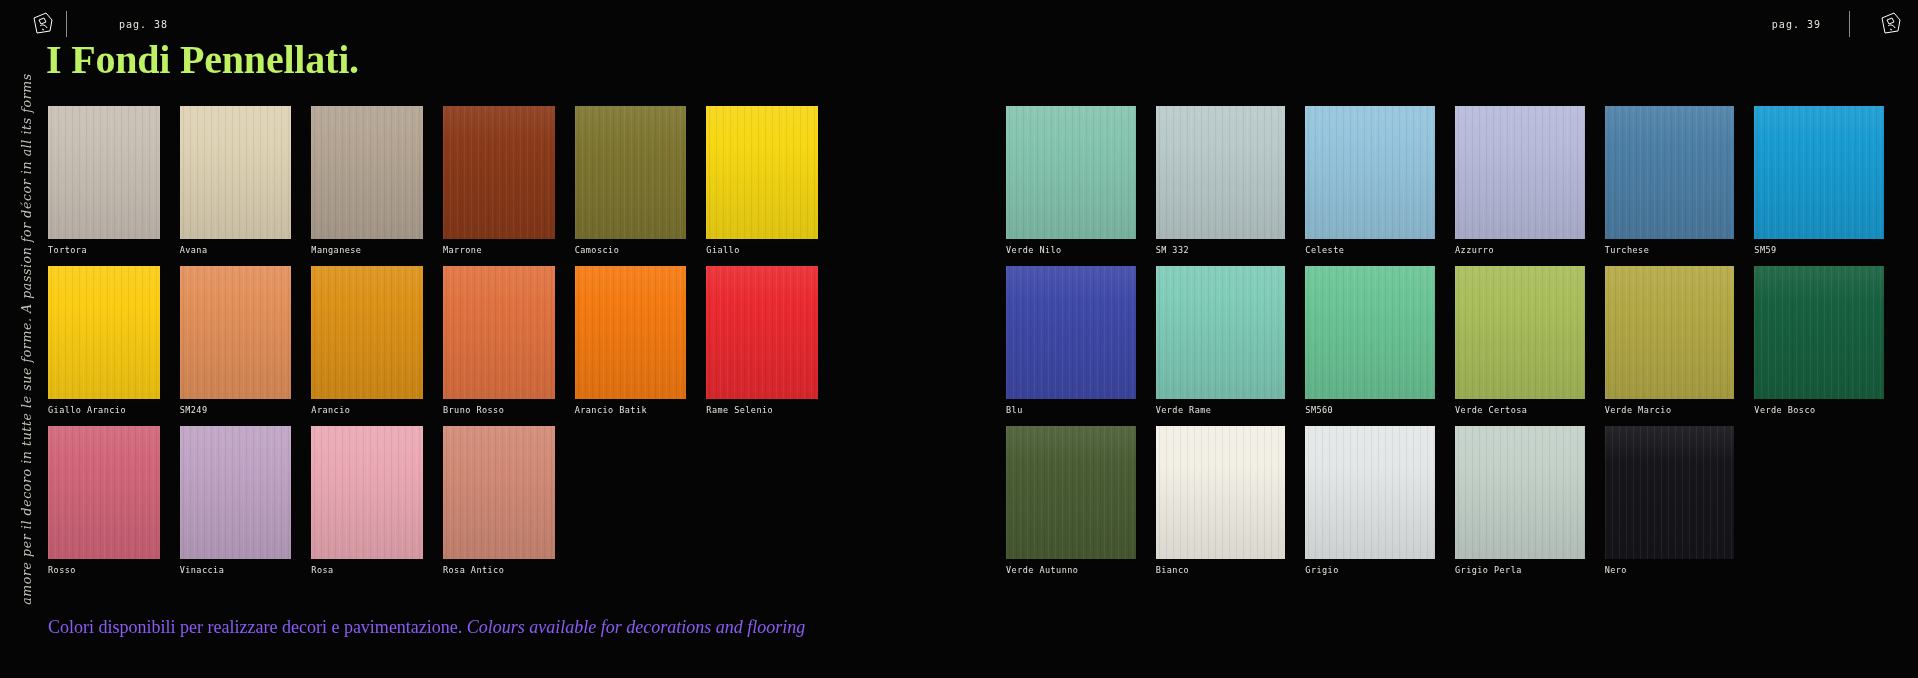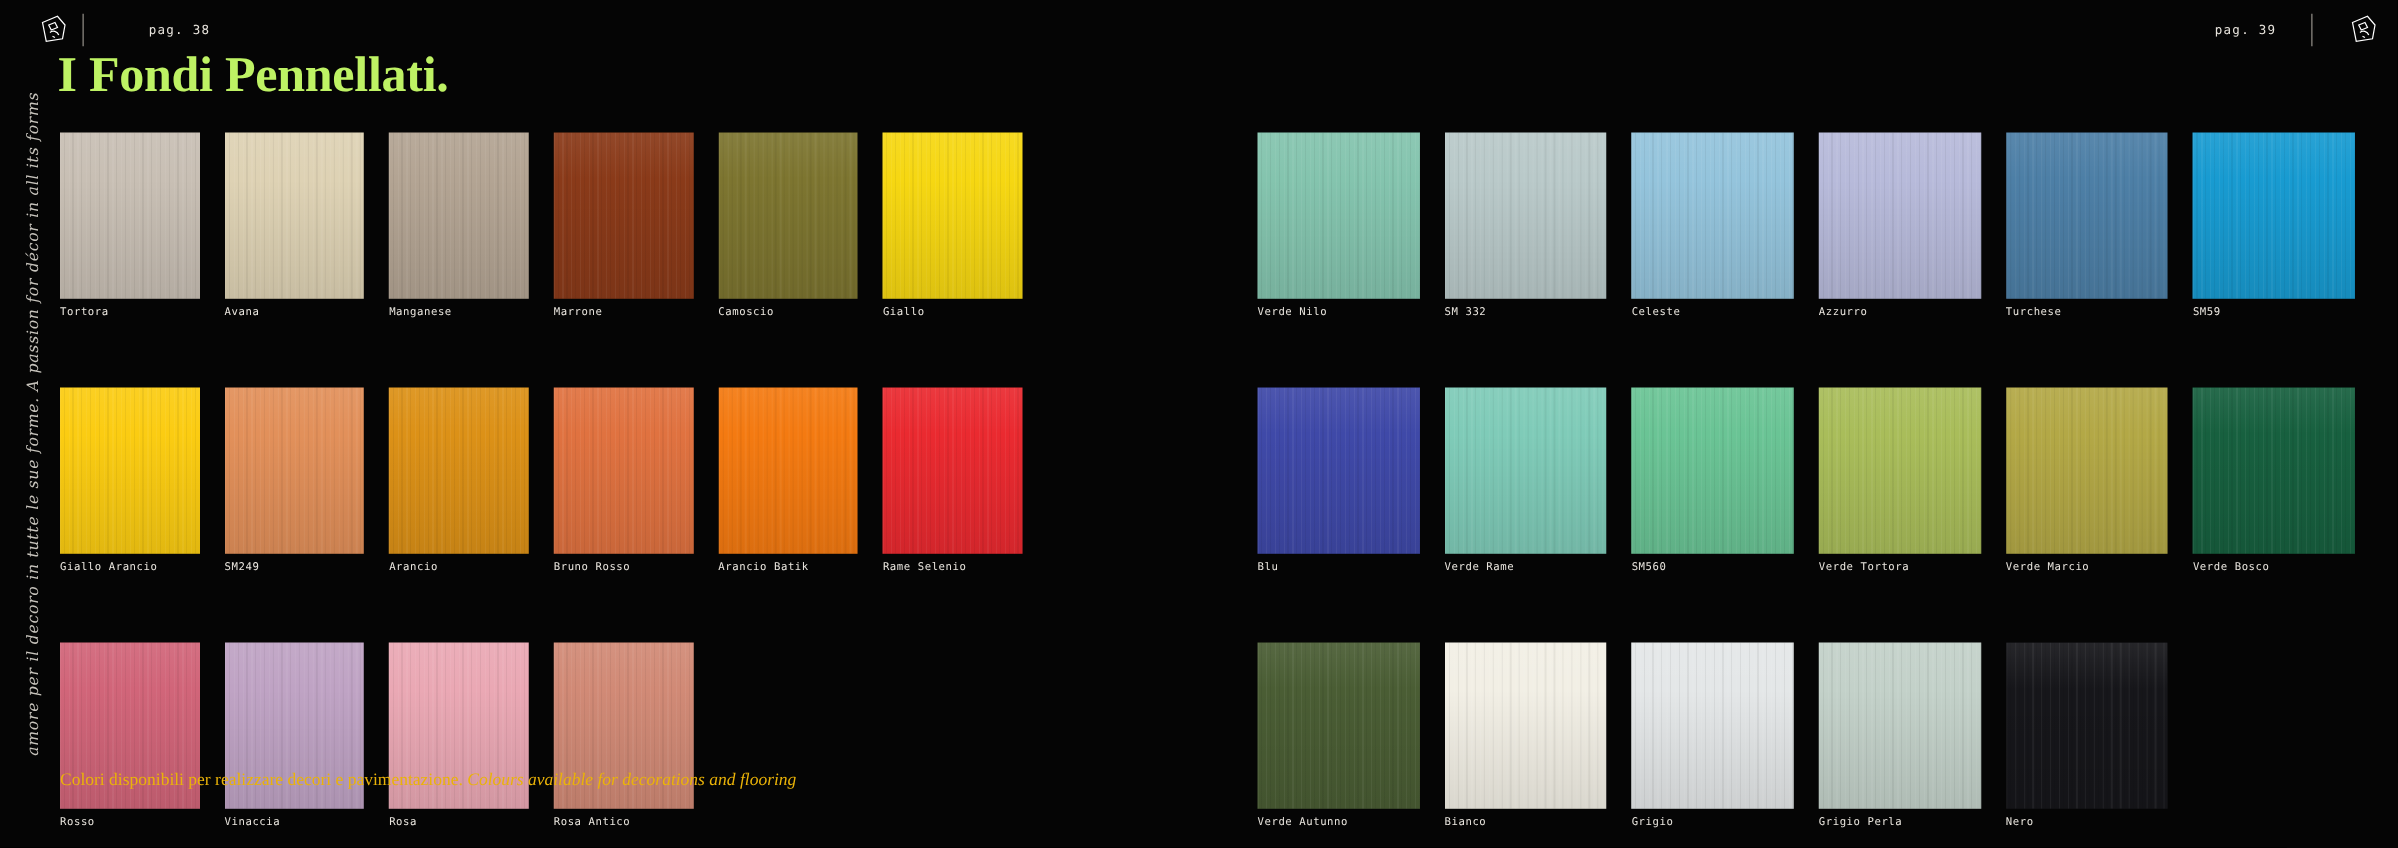--- a/index.html
+++ b/index.html
@@ -91,21 +91,21 @@
     width: 770px;
     grid-template-columns: repeat(6, 1fr);
   }
   .grid-right {
     left: 1006px; top: 106px;
     width: 878px;
     grid-template-columns: repeat(6, 1fr);
   }
 
   .sw-cell {
-    height: 204px;
+    height: 160px;
     position: relative;
   }
   .sw-chip {
     width: 100%;
     height: 133px;
     position: relative;
     overflow: hidden;
     background: #333;
   }
   
@@ -132,23 +132,23 @@
     font-family: "DejaVu Sans Mono", monospace;
     font-size: 8.5px;
     letter-spacing: 0.45px;
     white-space: nowrap;
   }
 
   
   .caption {
     position: absolute;
     left: 48px; top: 617px;
-    color: #eab308;
+    color: #8b5cf6;
     font-family: "Liberation Serif", "DejaVu Serif", serif;
-    font-size: 14px;
+    font-size: 18px;
     white-space: nowrap;
   }
   .caption .en {
     font-style: italic;
   }
 </style>
 </head>
 <body>
 
 <div class="page">
@@ -285,21 +285,21 @@
       <div class="sw-cell">
         <div class="sw-chip" style="background: rgb(127, 203, 184);"></div>
         <div class="sw-label">Verde Rame</div>
       </div>
       <div class="sw-cell">
         <div class="sw-chip" style="background: rgb(106, 196, 149);"></div>
         <div class="sw-label">SM560</div>
       </div>
       <div class="sw-cell">
         <div class="sw-chip" style="background: rgb(169, 189, 90);"></div>
-        <div class="sw-label">Verde Tortora</div>
+        <div class="sw-label">Verde Certosa</div>
       </div>
       <div class="sw-cell">
         <div class="sw-chip" style="background: rgb(179, 168, 70);"></div>
         <div class="sw-label">Verde Marcio</div>
       </div>
       <div class="sw-cell">
         <div class="sw-chip" style="background: rgb(23, 96, 63);"></div>
         <div class="sw-label">Verde Bosco</div>
       </div>
       <div class="sw-cell">

